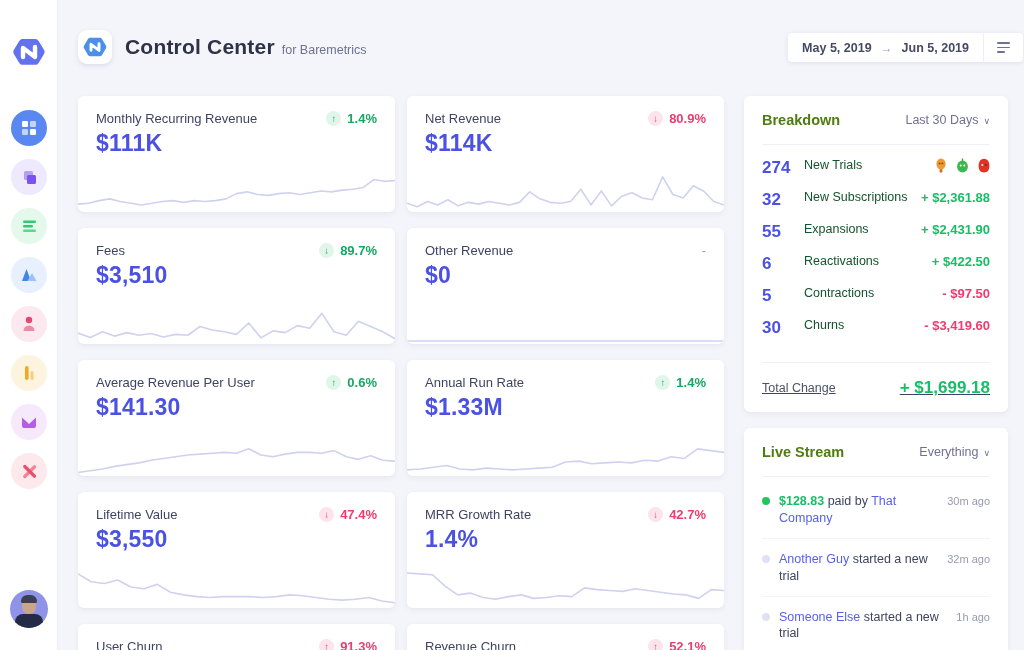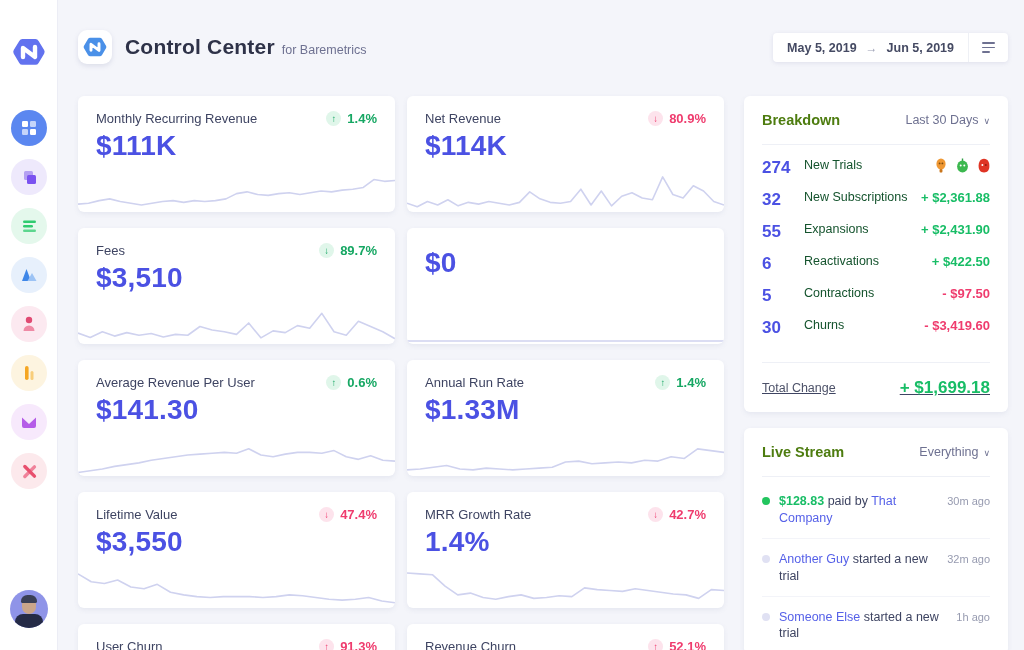--- a/index.html
+++ b/index.html
@@ -39,21 +39,21 @@
   .ni-8{ background:#fce9ec; }
   .avatar{
     position:absolute; bottom:22px; left:10px; width:38px; height:38px;
     border-radius:50%; overflow:hidden; background:#8f94e8; cursor:pointer;
   }
   .avatar .head{ position:absolute; left:12px; top:7px; width:14px; height:17px; border-radius:7px; background:#caa58a; }
   .avatar .hair{ position:absolute; left:11px; top:5px; width:16px; height:8px; border-radius:8px 8px 2px 2px; background:#3a3f55; }
   .avatar .body{ position:absolute; left:5px; top:24px; width:28px; height:16px; border-radius:8px 8px 0 0; background:#252b47; }
 
   
-  .main{ position:absolute; left:58px; top:0; width:966px; height:456px; padding:0 16px 0 20px; }
+  .main{ position:absolute; left:58px; top:0; width:966px; height:456px; padding:0 1px 0 20px; }
   .topbar{ height:96px; position:relative; }
   .brand{ position:absolute; left:0px; top:30px; display:flex; align-items:center; }
   .brand-chip{
     width:34px; height:34px; background:#fff; border-radius:9px;
     box-shadow:0 2px 5px rgba(110,115,160,.18);
     display:flex; align-items:center; justify-content:center; margin-right:13px;
   }
   .brand-title{ font-size:21px; font-weight:bold; color:#2e3248; letter-spacing:.2px; }
   .brand-sub{ font-size:12.5px; color:#6e7191; margin-left:7px; position:relative; top:3px; }
   .datebox{
@@ -85,21 +85,21 @@
   .badge{ display:flex; align-items:center; gap:6px; font-size:13px; font-weight:bold; }
   .badge .bdot{
     width:15px; height:15px; border-radius:50%; font-size:9.5px; font-weight:bold;
     display:flex; align-items:center; justify-content:center;
   }
   .badge.good{ color:#16a763; }
   .badge.good .bdot{ background:#e0f6ea; color:#16a763; }
   .badge.bad{ color:#ef3c6e; }
   .badge.bad .bdot{ background:#fde3ec; color:#ef3c6e; }
   .badge.neutral{ color:#9a9eb4; font-weight:normal; }
-  .card-value{ font-size:28px; font-weight:bold; color:var(--accent); margin-top:4px; letter-spacing:.2px; }
+  .card-value{ font-size:23px; font-weight:bold; color:var(--accent); margin-top:4px; letter-spacing:.2px; }
   .spark{ position:absolute; left:0; bottom:0; width:100%; height:46px; color:var(--spark); }
 
   
   .rightcol{ width:264px; }
   .panel{
     background:#fff; border-radius:6px; box-shadow:0 2px 5px rgba(110,115,160,.10);
     margin-bottom:16px; padding:0 18px;
   }
   .panel-head{ display:flex; align-items:center; justify-content:space-between; height:49px; border-bottom:1px solid #eef0f6; }
   .panel-title{ font-size:14.5px; font-weight:bold; color:#4d7c0f; }
@@ -266,20 +266,26 @@
               <span>89.7%</span>
             </span>
         </div>
         <div class="card-value">$3,510</div>
         <svg class="spark" preserveAspectRatio="none" viewBox="0 0 100 42">
             <polyline points="0.00,32.00 3.85,36.00 7.69,30.80 11.54,34.80 15.38,31.60 19.23,34.00 23.08,32.40 26.92,35.60 30.77,33.20 34.62,34.00 38.46,26.00 42.31,29.20 46.15,30.80 50.00,33.20 53.85,22.80 57.69,36.40 61.54,30.00 65.38,31.60 69.23,25.20 73.08,27.60 76.92,14.00 80.77,30.80 84.62,34.00 88.46,21.20 92.31,26.00 96.15,30.80 100.00,37.20" fill="none" stroke="currentColor" stroke-width="1.6" vector-effect="non-scaling-stroke" stroke-linejoin="round"></polyline>
           </svg>
       </div>
 
       <div class="card">
+        <div class="card-top">
+          <span class="card-label">Other Revenue</span>
+          <span class="badge neutral">
+              <span>-</span>
+            </span>
+        </div>
         <div class="card-value">$0</div>
         <svg class="spark" preserveAspectRatio="none" viewBox="0 0 100 42">
             <polyline points="0.00,39.20 100.00,39.20" fill="none" stroke="currentColor" stroke-width="1.6" vector-effect="non-scaling-stroke" stroke-linejoin="round"></polyline>
           </svg>
       </div>
 
       <div class="card">
         <div class="card-top">
           <span class="card-label">Average Revenue Per User</span>
           <span class="badge good">

